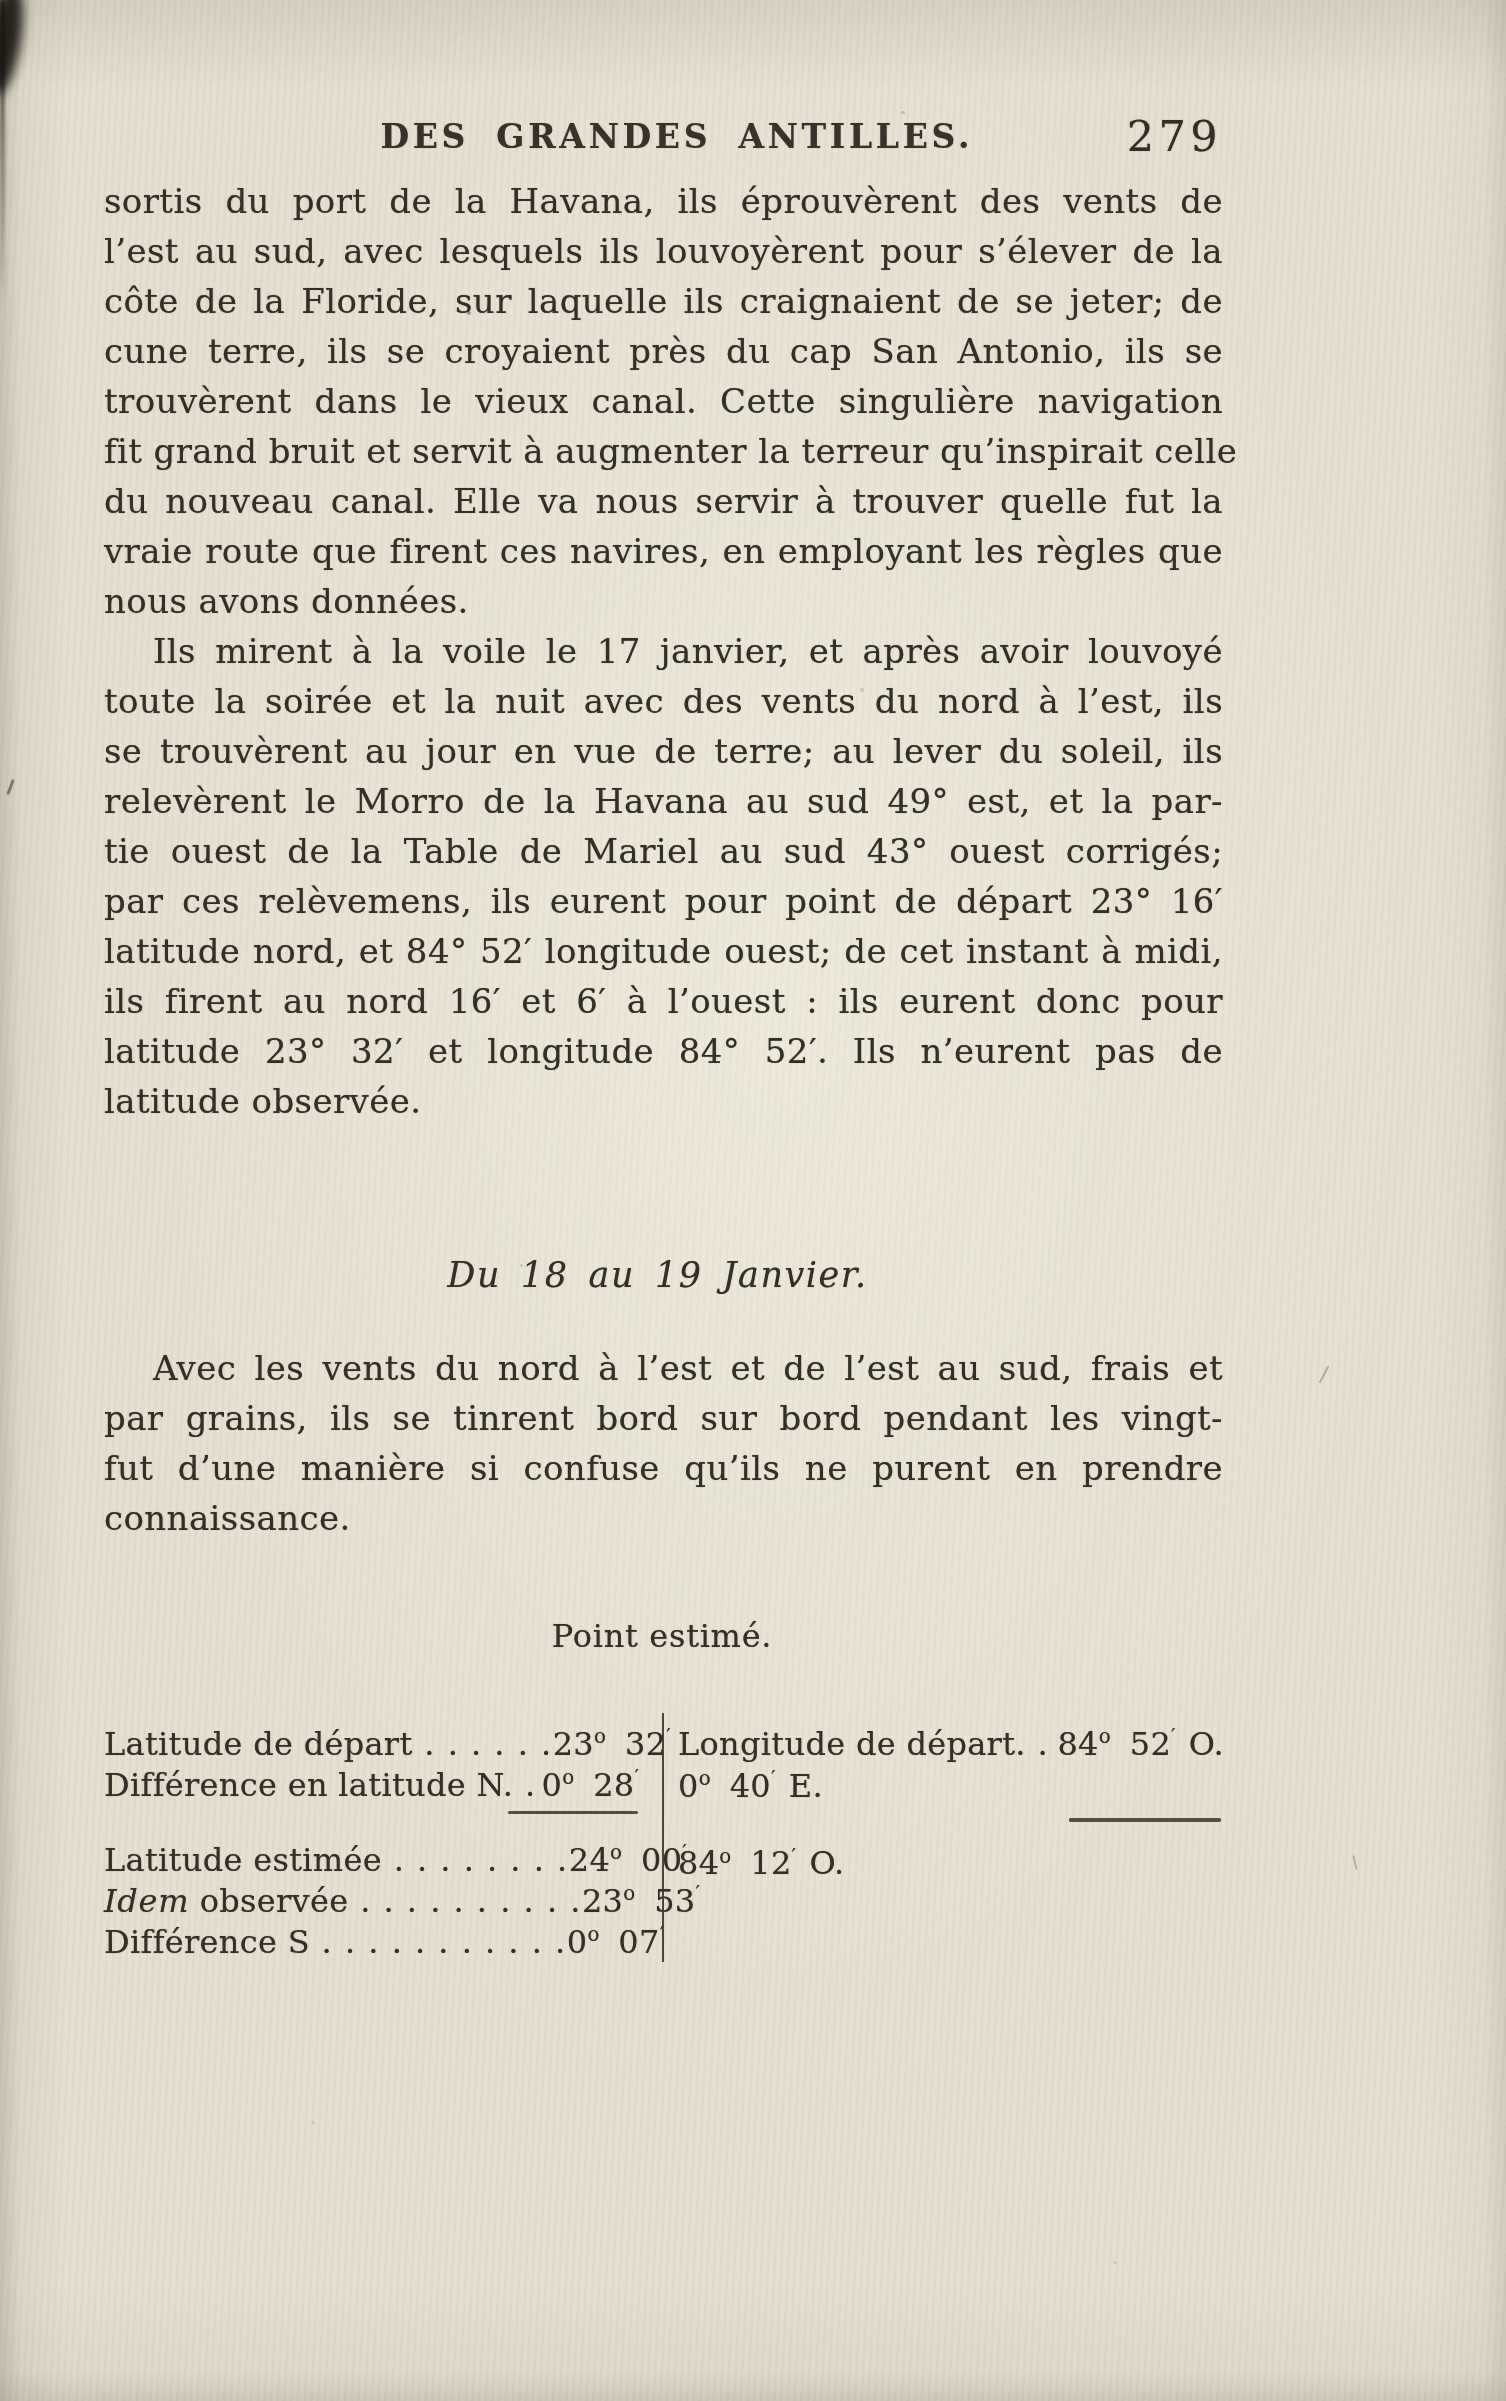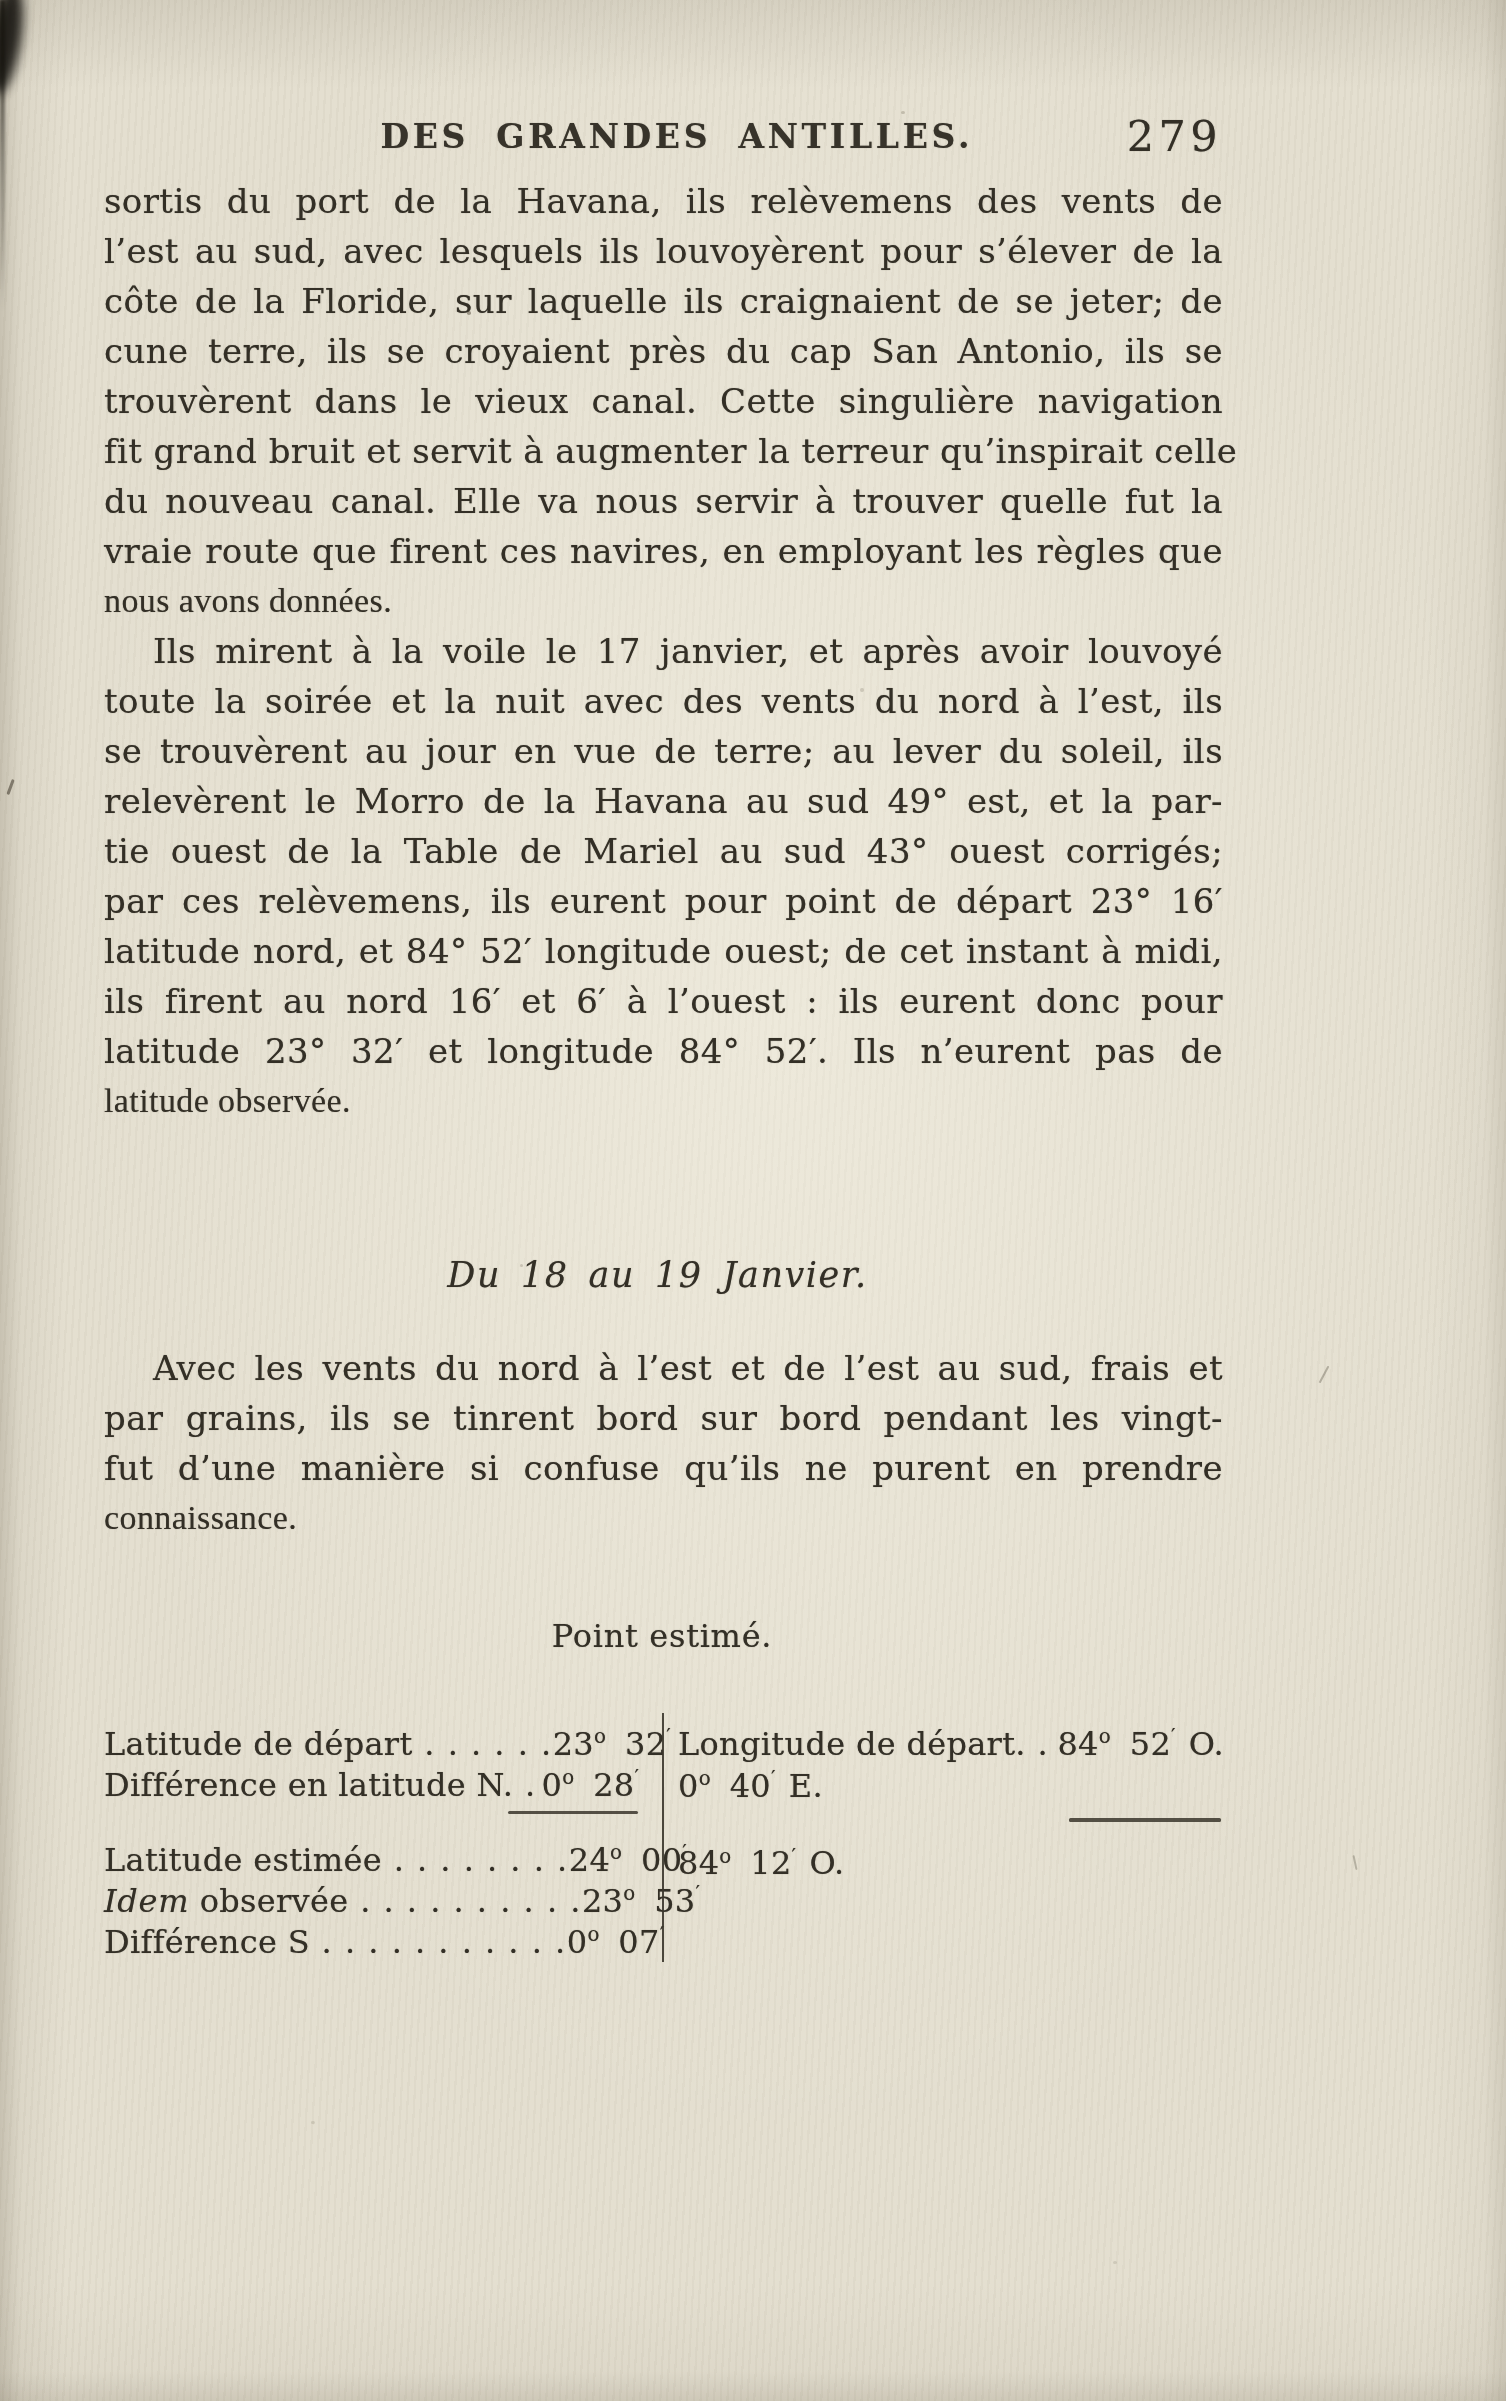--- a/index.html
+++ b/index.html
@@ -52,21 +52,21 @@
   
   .flow{position:absolute;left:104px;width:1119px;}
   #flow1{top:176px;}
   #flow2{top:1343px;}
   .tline{
     height:50px;line-height:50px;
     font-size:34px;letter-spacing:0.4px;
     text-align:justify;text-align-last:justify;
     white-space:nowrap;overflow:visible;
   }
-  .tline.last{text-align-last:left;font-family:Liberation Serif, serif;}
+  .tline.last{text-align-last:left;}
   .para.indent .tline:first-child{padding-left:49px;}
 
   .date-heading{
     position:absolute;left:104px;top:1255px;width:1119px;margin:0;
     text-align:center;transform:translateX(-6px);
     font-style:italic;font-weight:normal;
     font-size:35px;letter-spacing:1.5px;word-spacing:7.4px;
   }
   .table-title{
     position:absolute;left:104px;top:1617px;width:1119px;margin:0;
@@ -111,21 +111,21 @@
   <div class="corner-mark"></div>
   <div class="edge-strip"></div>
 
   <header class="running-head ink">
     <span class="running-title">DES GRANDES ANTILLES.</span>
   </header>
   <span class="page-number ink">279</span>
 
   <main id="flow1" class="flow ink">
       <div class="para">
-        <div class="tline">sortis du port de la Havana, ils relèvemens des vents de</div>
+        <div class="tline">sortis du port de la Havana, ils éprouvèrent des vents de</div>
         <div class="tline">l’est au sud, avec lesquels ils louvoyèrent pour s’élever de la</div>
         <div class="tline">côte de la Floride, sur laquelle ils craignaient de se jeter; de</div>
         <div class="tline">cune terre, ils se croyaient près du cap San Antonio, ils se</div>
         <div class="tline">trouvèrent dans le vieux canal. Cette singulière navigation</div>
         <div class="tline">fit grand bruit et servit à augmenter la terreur qu’inspirait celle</div>
         <div class="tline">du nouveau canal. Elle va nous servir à trouver quelle fut la</div>
         <div class="tline">vraie route que firent ces navires, en employant les règles que</div>
         <div class="tline last">nous avons données.</div>
       </div>
       <div class="para indent">

